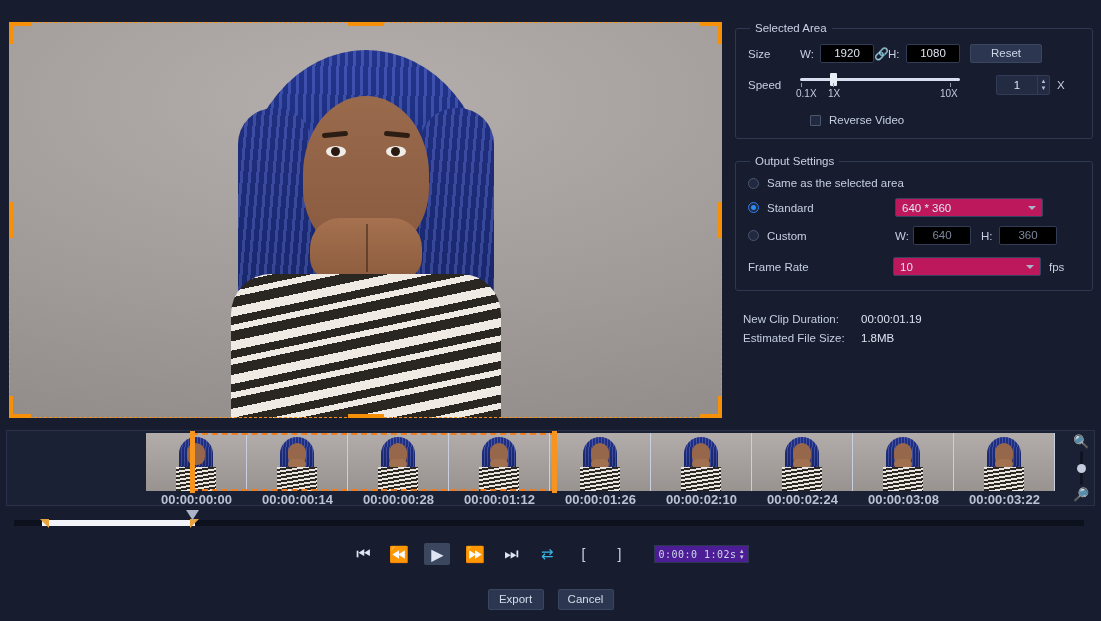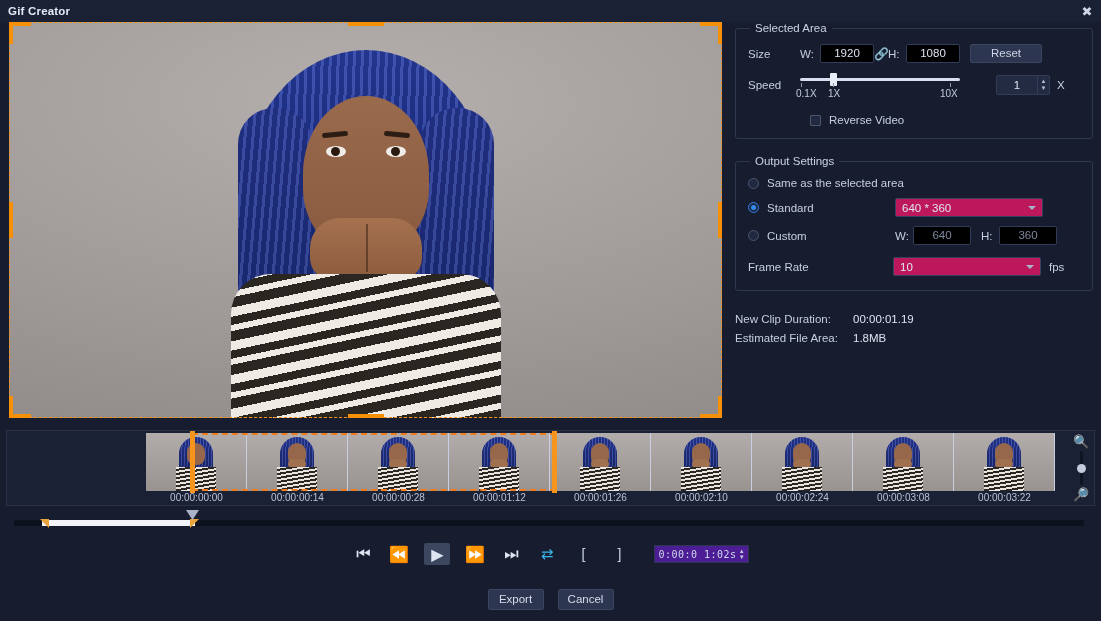--- a/index.html
+++ b/index.html
@@ -209,21 +209,21 @@
     background: repeating-linear-gradient(93deg, rgba(255,255,255,.12) 0 1px, rgba(0,0,0,.2) 1px 3px); }
   .mini-face { position: absolute; left: 50%; top: 10px; width: 18px; height: 22px;
     transform: translateX(-50%); background: #96674a; border-radius: 9px 9px 8px 8px; }
   .mini-body { position: absolute; left: 50%; top: 34px; width: 40px; height: 24px;
     transform: translateX(-50%);
     background: repeating-linear-gradient(170deg,#e9e4de 0 2px,#2b2824 2px 4px); }
   .mini-hands { position: absolute; left: 50%; top: 26px; width: 18px; height: 10px;
     transform: translateX(-50%); background: #a0704f; border-radius: 5px; }
 
   .tl-times { position: absolute; left: 139px; top: 61px; display: flex; }
-  .tl-times div { width: 101px; text-align: center; font-size: 10px; color: #b9c2d6; }
+  .tl-times div { width: 101px; text-align: center; font-size: 13px; color: #b9c2d6; font-weight: bold; }
 
   .sel-box {
     position: absolute; left: 185px; top: 2px; width: 364px; height: 58px;
     border: 2px dashed #f07c20; pointer-events: none;
   }
   .tl-marker { position: absolute; top: 0px; width: 5px; height: 62px; background: #f7941d; }
   .tl-marker.start { left: 183px; }
   .tl-marker.end { left: 545px; }
 
   .zoom-col {
@@ -278,24 +278,20 @@
     background: #2c3650; border: 1px solid #3a4560; border-radius: 2px;
     height: 21px; width: 56px; font-size: 11.5px; color: #d5dcec; cursor: pointer;
     display: flex; align-items: center; justify-content: center;
   }
 </style>
 </head>
 <body>
 
 <div class="app">
 
-  <div class="titlebar">
-    <div class="title">Gif Creator</div>
-    <div class="close-btn">✖</div>
-  </div>
 
   <div class="preview-wrap">
     <div class="preview">
       <div class="photo">
         <div class="ph-hair"></div>
         <div class="ph-hair-front-l"></div>
         <div class="ph-hair-front-r"></div>
         <div class="ph-face"></div>
         <div class="ph-brow l"></div>
         <div class="ph-brow r"></div>
@@ -394,27 +390,27 @@
       <div class="row" style="margin-bottom:0">
         <span class="lbl" style="width:145px">Frame Rate</span>
         <div class="select" style="width:148px">
           <span>10</span>
           <span class="caret"></span>
         </div>
         <span class="lbl" style="margin-left:8px">fps</span>
       </div>
     </fieldset>
 
-    <div style="margin:22px 0 0 0">
+    <div style="margin:22px 0 0 8px">
       <div class="info-row">
         <span class="k">New Clip Duration:</span>
         <span class="v">00:00:01.19</span>
       </div>
       <div class="info-row">
-        <span class="k">Estimated File Area:</span>
+        <span class="k">Estimated File Size:</span>
         <span class="v">1.8MB</span>
       </div>
     </div>
   </div>
 
   <div class="timeline">
     <div class="filmstrip">
       <div class="frame">
           <div class="mini">
             <div class="mini-bg"></div>

